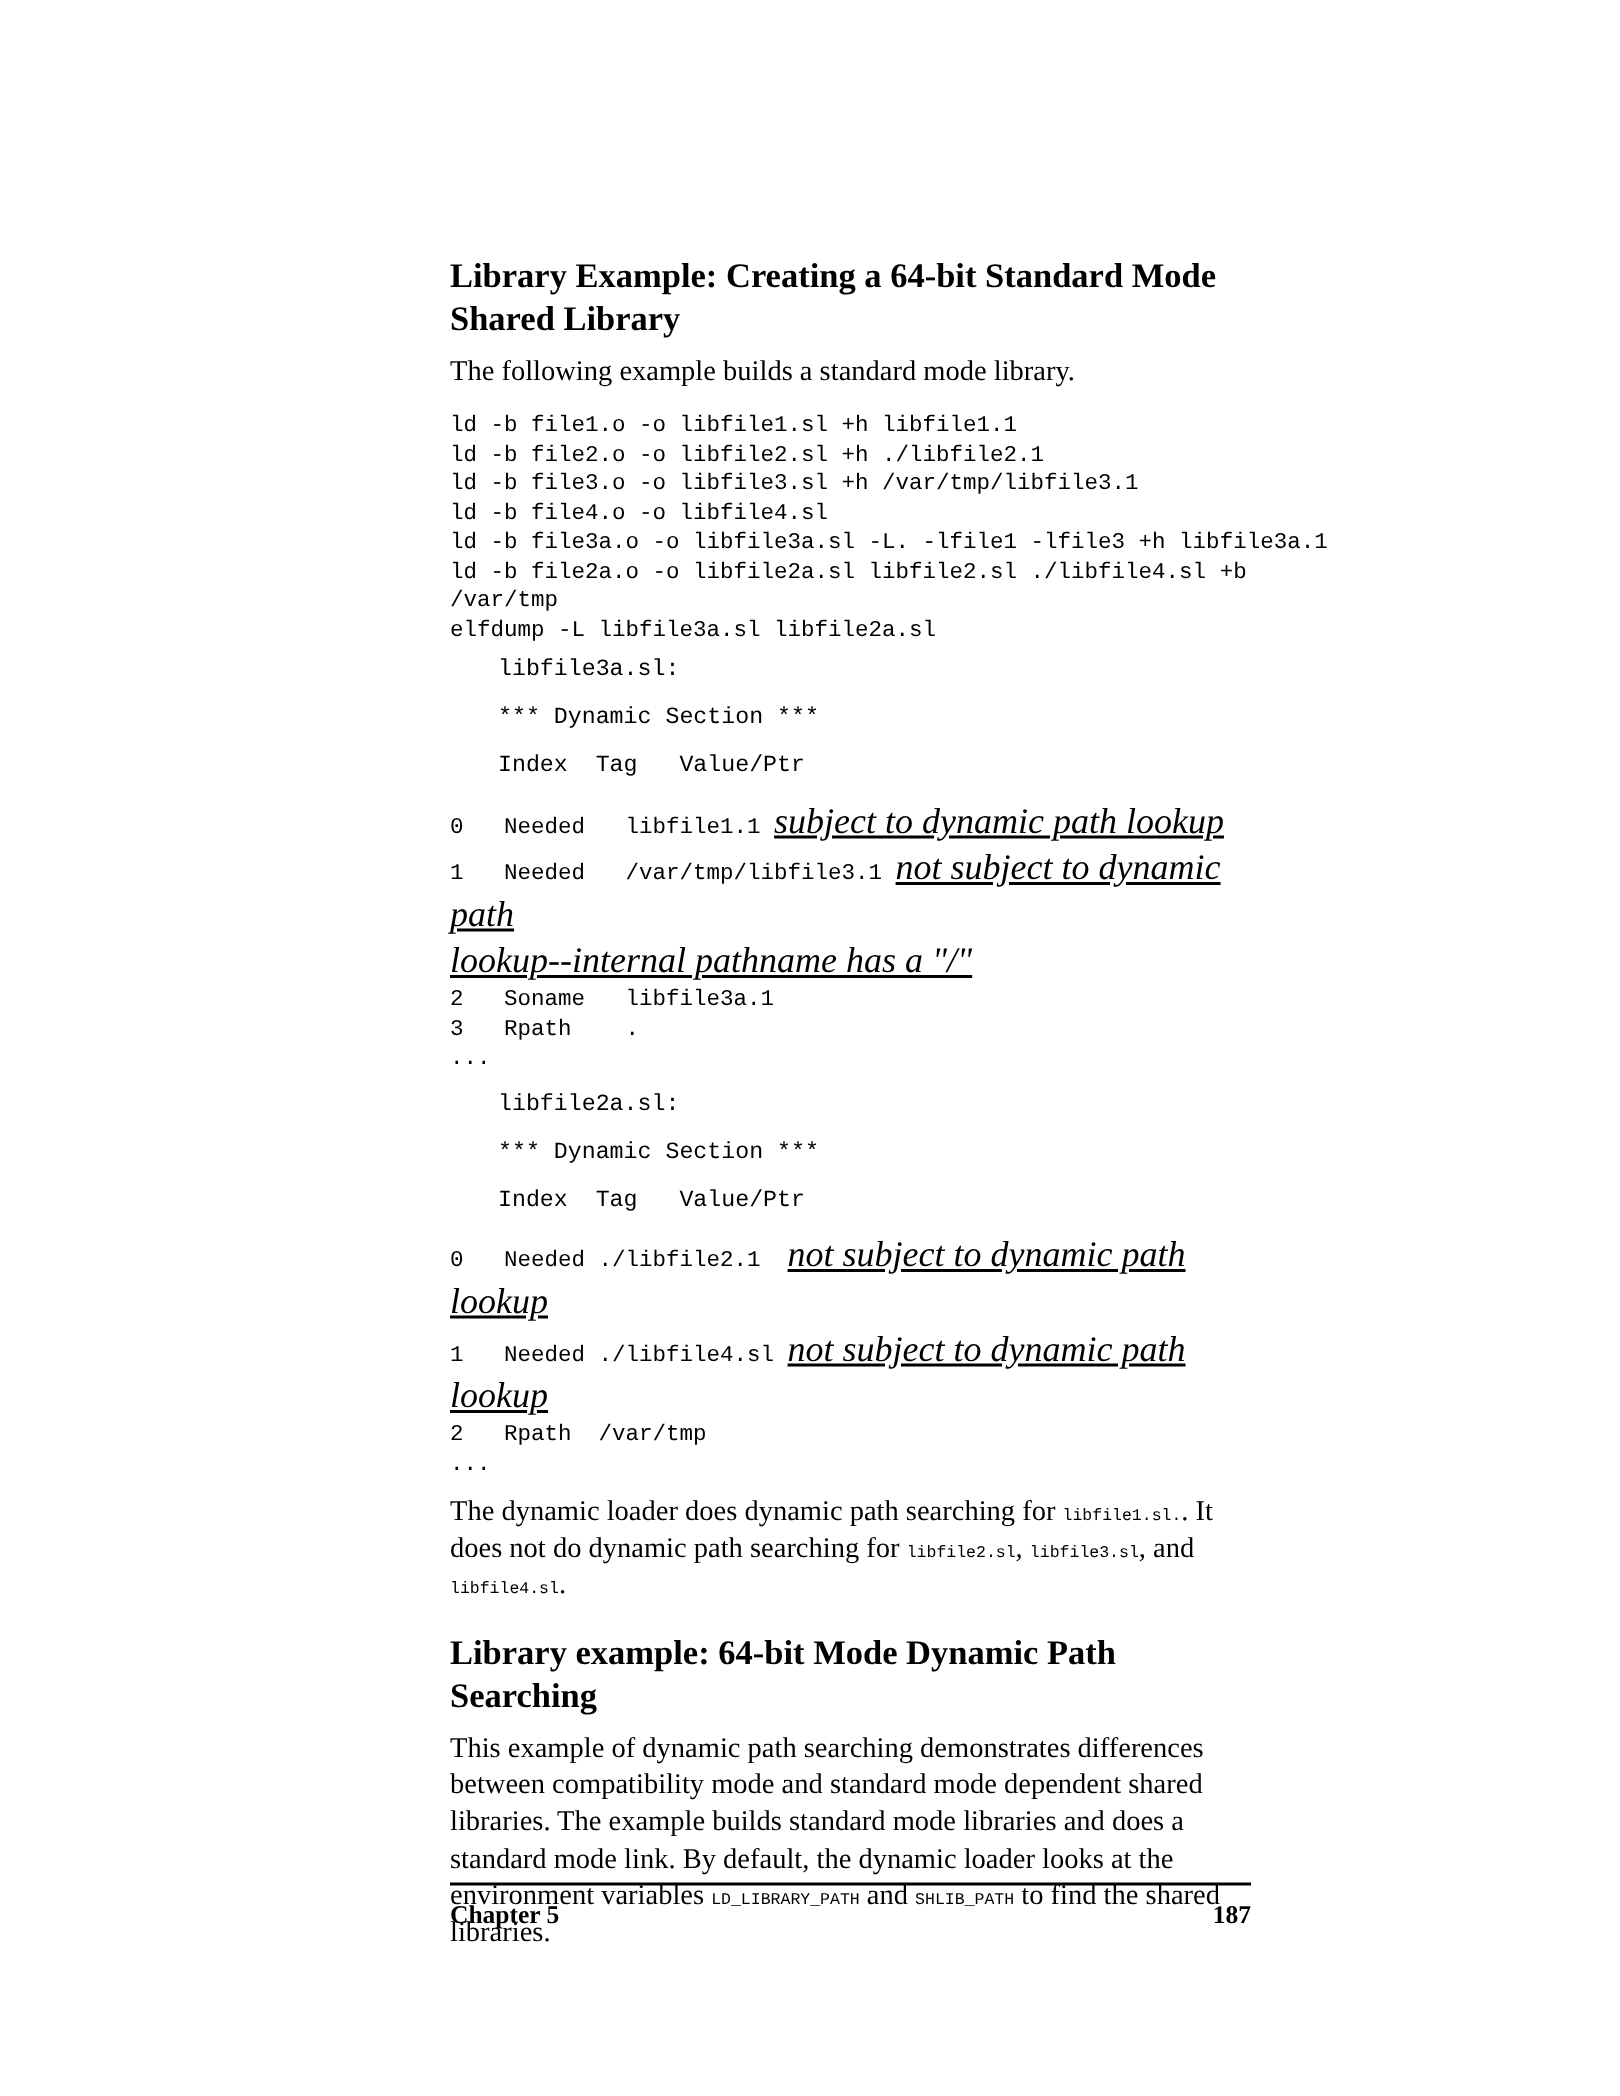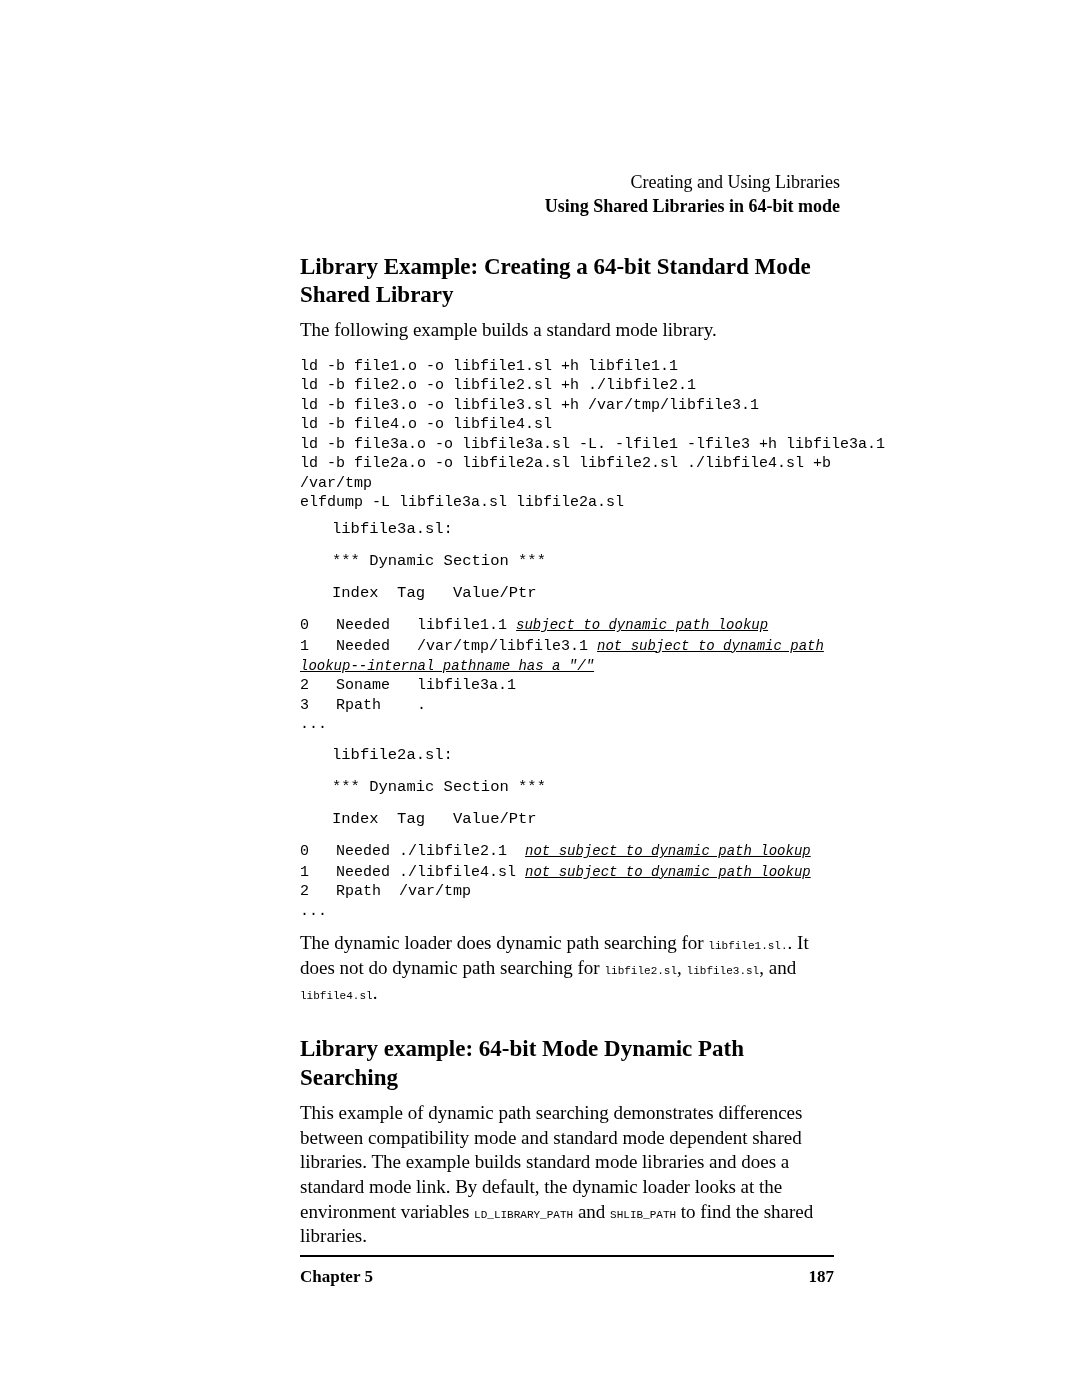--- a/index.html
+++ b/index.html
@@ -47,24 +47,24 @@
     font-family: "Courier New", Courier, monospace;
     font-size: 15.5px;
     line-height: 1.3;
     margin: 6px 0 10px 0;
   }
   .mono-line {
     white-space: pre;
     margin-left: 32px;
   }
   .annot {
-    font-family: Liberation Mono, monospace;
+    font-family: Liberation Serif, serif;
     font-style: italic;
     text-decoration: underline;
-    font-size: 14px;
+    font-size: 24px;
   }
   .inline-mono {
     font-family: "Courier New", Courier, monospace;
     font-size: 11px;
   }
   .footer-rule {
     border-top: 2px solid #000;
     margin-top: 32px;
   }
   .footer {
@@ -79,24 +79,20 @@
     left: 300px;
     right: 246px;
     bottom: 110px;
   }
 </style>
 </head>
 <body>
 
 <div class="page">
 
-  <div class="running-head">
-    <div>Creating and Using Libraries</div>
-    <div class="bold">Using Shared Libraries in 64-bit mode</div>
-  </div>
 
   <h2 class="section-title">Library Example: Creating a 64-bit Standard Mode Shared Library</h2>
   <p class="body">The following example builds a standard mode library.</p>
 
   <div class="mono">ld -b file1.o -o libfile1.sl +h libfile1.1
 ld -b file2.o -o libfile2.sl +h ./libfile2.1
 ld -b file3.o -o libfile3.sl +h /var/tmp/libfile3.1
 ld -b file4.o -o libfile4.sl
 ld -b file3a.o -o libfile3a.sl -L. -lfile1 -lfile3 +h libfile3a.1
 ld -b file2a.o -o libfile2a.sl libfile2.sl ./libfile4.sl +b
@@ -128,21 +124,21 @@
     <div><span class="mono">0   Needed ./libfile2.1  </span><span class="annot">not subject to dynamic path lookup</span></div>
     <div><span class="mono">1   Needed ./libfile4.sl </span><span class="annot">not subject to dynamic path lookup</span></div>
     <div class="mono" style="white-space:pre">2   Rpath  /var/tmp
 ...</div>
   </div>
 
   <p class="body">
     <span>The dynamic loader does dynamic path searching for </span><span class="inline-mono">libfile1.sl.</span><span>. It does not do dynamic path searching for </span><span class="inline-mono">libfile2.sl</span><span>, </span><span class="inline-mono">libfile3.sl</span><span>, and </span><span class="inline-mono">libfile4.sl</span><span>.</span>
   </p>
 
-  <h2 class="section-title" style="margin-top:30px">Library example: 64-bit Mode Dynamic Path Searching</h2>
+  <h2 class="section-title" style="margin-top:18px">Library example: 64-bit Mode Dynamic Path Searching</h2>
 
   <p class="body">
     <span>This example of dynamic path searching demonstrates differences between compatibility mode and standard mode dependent shared libraries. The example builds standard mode libraries and does a standard mode link. By default, the dynamic loader looks at the environment variables </span><span class="inline-mono">LD_LIBRARY_PATH</span><span> and </span><span class="inline-mono">SHLIB_PATH</span><span> to find the shared libraries.</span>
   </p>
 
 
   <div class="footer-area">
     <div class="footer-rule"></div>
     <div class="footer">
       <span>Chapter 5</span>

